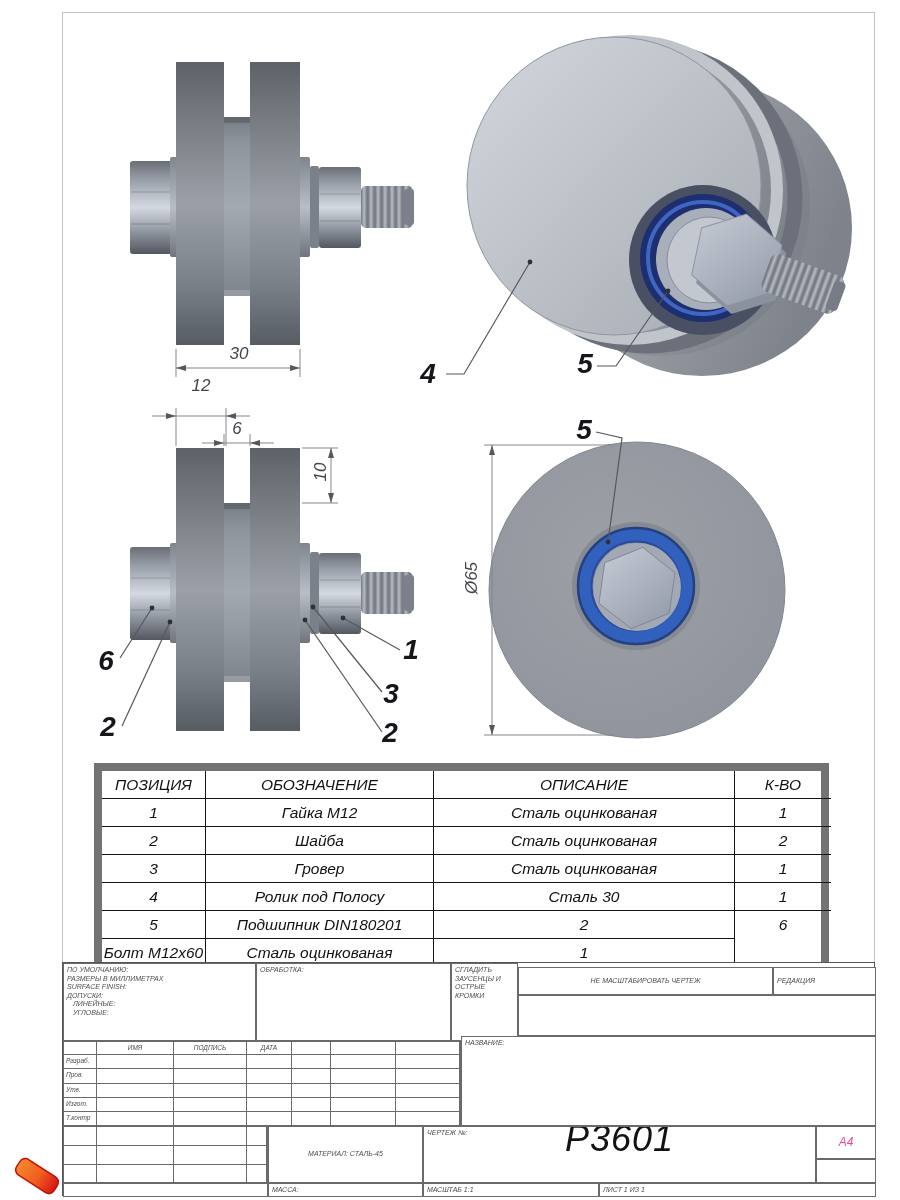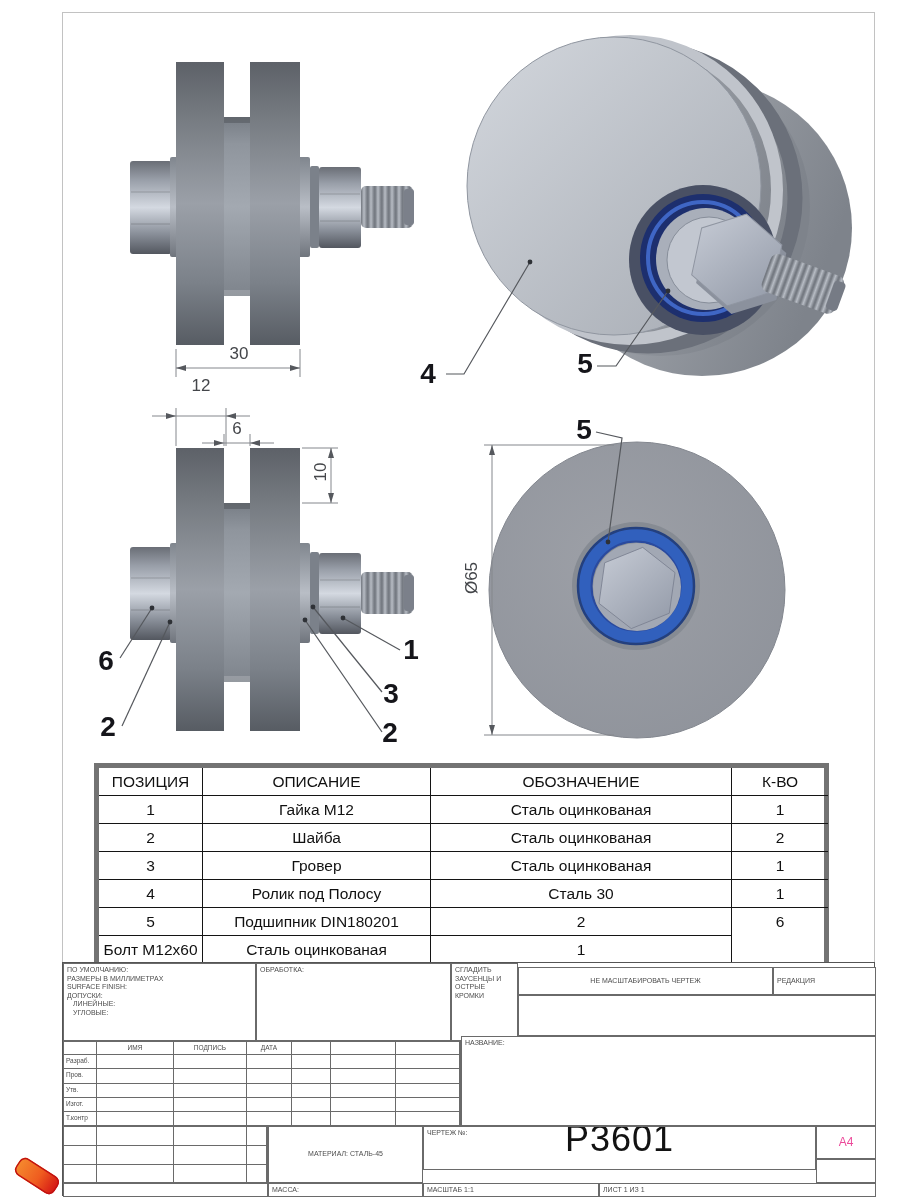--- a/index.html
+++ b/index.html
@@ -1,28 +1,28 @@
 <!DOCTYPE html>
 <html><head>
 <meta charset="utf-8">
 <style>
   html,body{margin:0;padding:0;background:#fff;}
   *{box-sizing:border-box;font-family:"Liberation Sans", sans-serif;}
-  #page{position:relative;width:900px;height:1200px;background:#ffffff;overflow:hidden;}
+  #page{position:relative;width:900px;height:1200px;background:#ffffff;overflow:hidden;font-style:italic;}
   #frame{position:absolute;left:62px;top:12px;width:813px;height:1184px;border:1px solid #c2c2c2;}
   svg.draw{position:absolute;left:0;top:0;pointer-events:none;}
 
   
   .co{position:absolute;width:36px;text-align:center;font-size:28px;font-weight:600;color:#15151a;}
   
   .dim{position:absolute;text-align:center;font-size:17px;color:#44464a;}
   .rot{transform:rotate(-90deg);transform-origin:center;}
 
   
-  #spec{position:absolute;left:94px;top:763px;width:735px;border:5px solid #737373;display:grid;
+  #spec{position:absolute;left:94px;top:763px;width:735px;border:8px solid #737373;display:grid;
         grid-template-columns:104px 228px 301px 96px;background:#fff;}
   #spec .c{border-right:1.5px solid #141414;border-bottom:1.5px solid #141414;height:28px;line-height:27px;
            text-align:center;font-size:15.5px;color:#111;overflow:hidden;white-space:nowrap;}
   #spec .c:nth-child(4n){border-right:none;}
   #spec .c.last{border-bottom:none;}
 
   
   #tb{position:absolute;left:62px;top:962px;width:813px;height:234px;border:1px solid #555;background:#fff;}
   .tbc{position:absolute;border:1px solid #6a6a6a;background:#fff;color:#4c4c4c;font-size:7px;line-height:8.6px;
        padding:2px 3px;overflow:hidden;}
@@ -218,22 +218,22 @@
   <div class="co" style="left:567px;top:348px;">5</div>
   <div class="co" style="left:566px;top:414px;">5</div>
   <div class="co" style="left:88px;top:645px;">6</div>
   <div class="co" style="left:90px;top:711px;">2</div>
   <div class="co" style="left:393px;top:634px;">1</div>
   <div class="co" style="left:373px;top:678px;">3</div>
   <div class="co" style="left:372px;top:717px;">2</div>
 
   <div id="spec">
     <div class="c">ПОЗИЦИЯ</div>
+    <div class="c">ОБОЗНАЧЕНИЕ</div>
     <div class="c">ОПИСАНИЕ</div>
-    <div class="c">ОБОЗНАЧЕНИЕ</div>
     <div class="c">К-ВО</div>
 
     <div class="c">1</div>
     <div class="c">Гайка М12</div>
     <div class="c">Сталь оцинкованая</div>
     <div class="c">1</div>
 
     <div class="c">2</div>
     <div class="c">Шайба</div>
     <div class="c">Сталь оцинкованая</div>
@@ -340,21 +340,21 @@
         <div class="g"></div>
         <div class="g"></div>
       <div class="g"></div>
         <div class="g"></div>
         <div class="g"></div>
         <div class="g"></div>
     </div>
 
     <div class="tbc cent" style="left:205px;top:163px;width:155px;height:57px;">МАТЕРИАЛ: СТАЛЬ-45</div>
 
-    <div class="tbc" style="left:360px;top:163px;width:393px;height:44px;padding-left:43px;">
+    <div class="tbc" style="left:360px;top:163px;width:393px;height:57px;padding-left:43px;">
       <span class="lbl-tl">ЧЕРТЕЖ №:</span>
       <span id="docnum">P3601</span>
     </div>
 
     <div class="tbc cent" style="left:753px;top:163px;width:60px;height:33px;font-size:12px;color:#ec4899;">A4</div>
     <div class="tbc" style="left:753px;top:196px;width:60px;height:24px;"></div>
 
     <div class="tbc" style="left:0;top:220px;width:205px;height:14px;"></div>
     <div class="tbc" style="left:205px;top:220px;width:155px;height:14px;padding-top:2px;">МАССА:</div>
     <div class="tbc" style="left:360px;top:220px;width:176px;height:14px;padding-top:2px;">МАСШТАБ 1:1</div>

